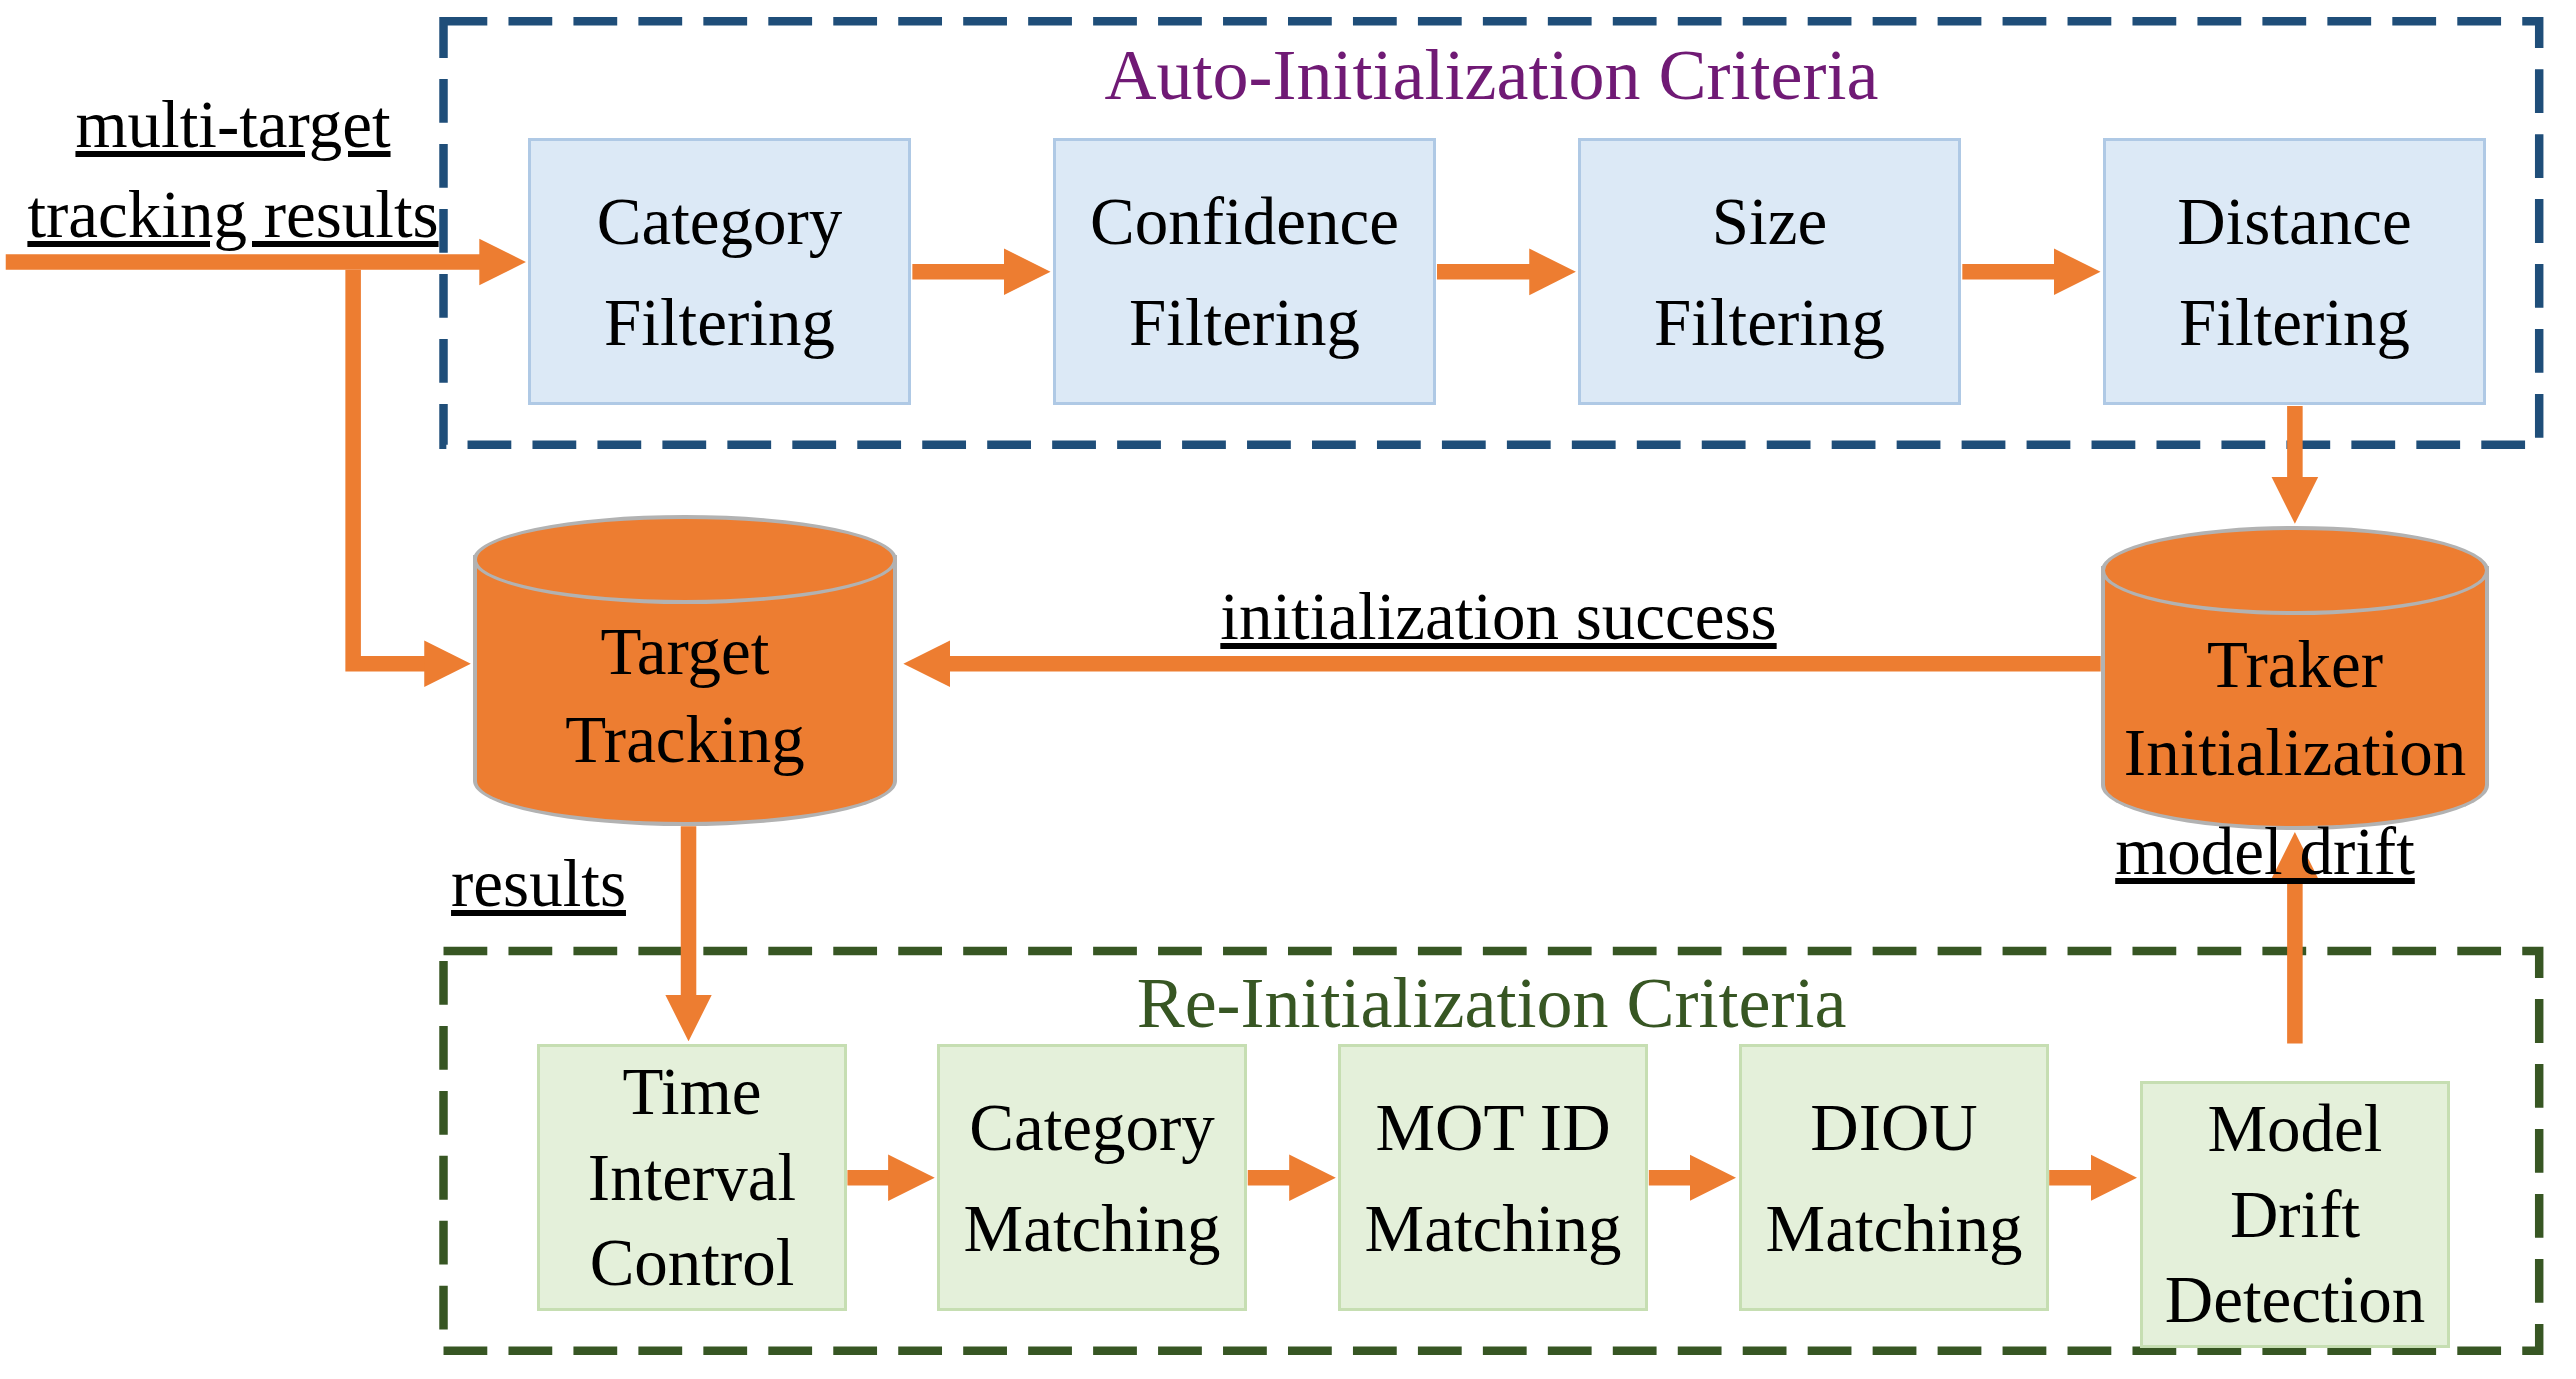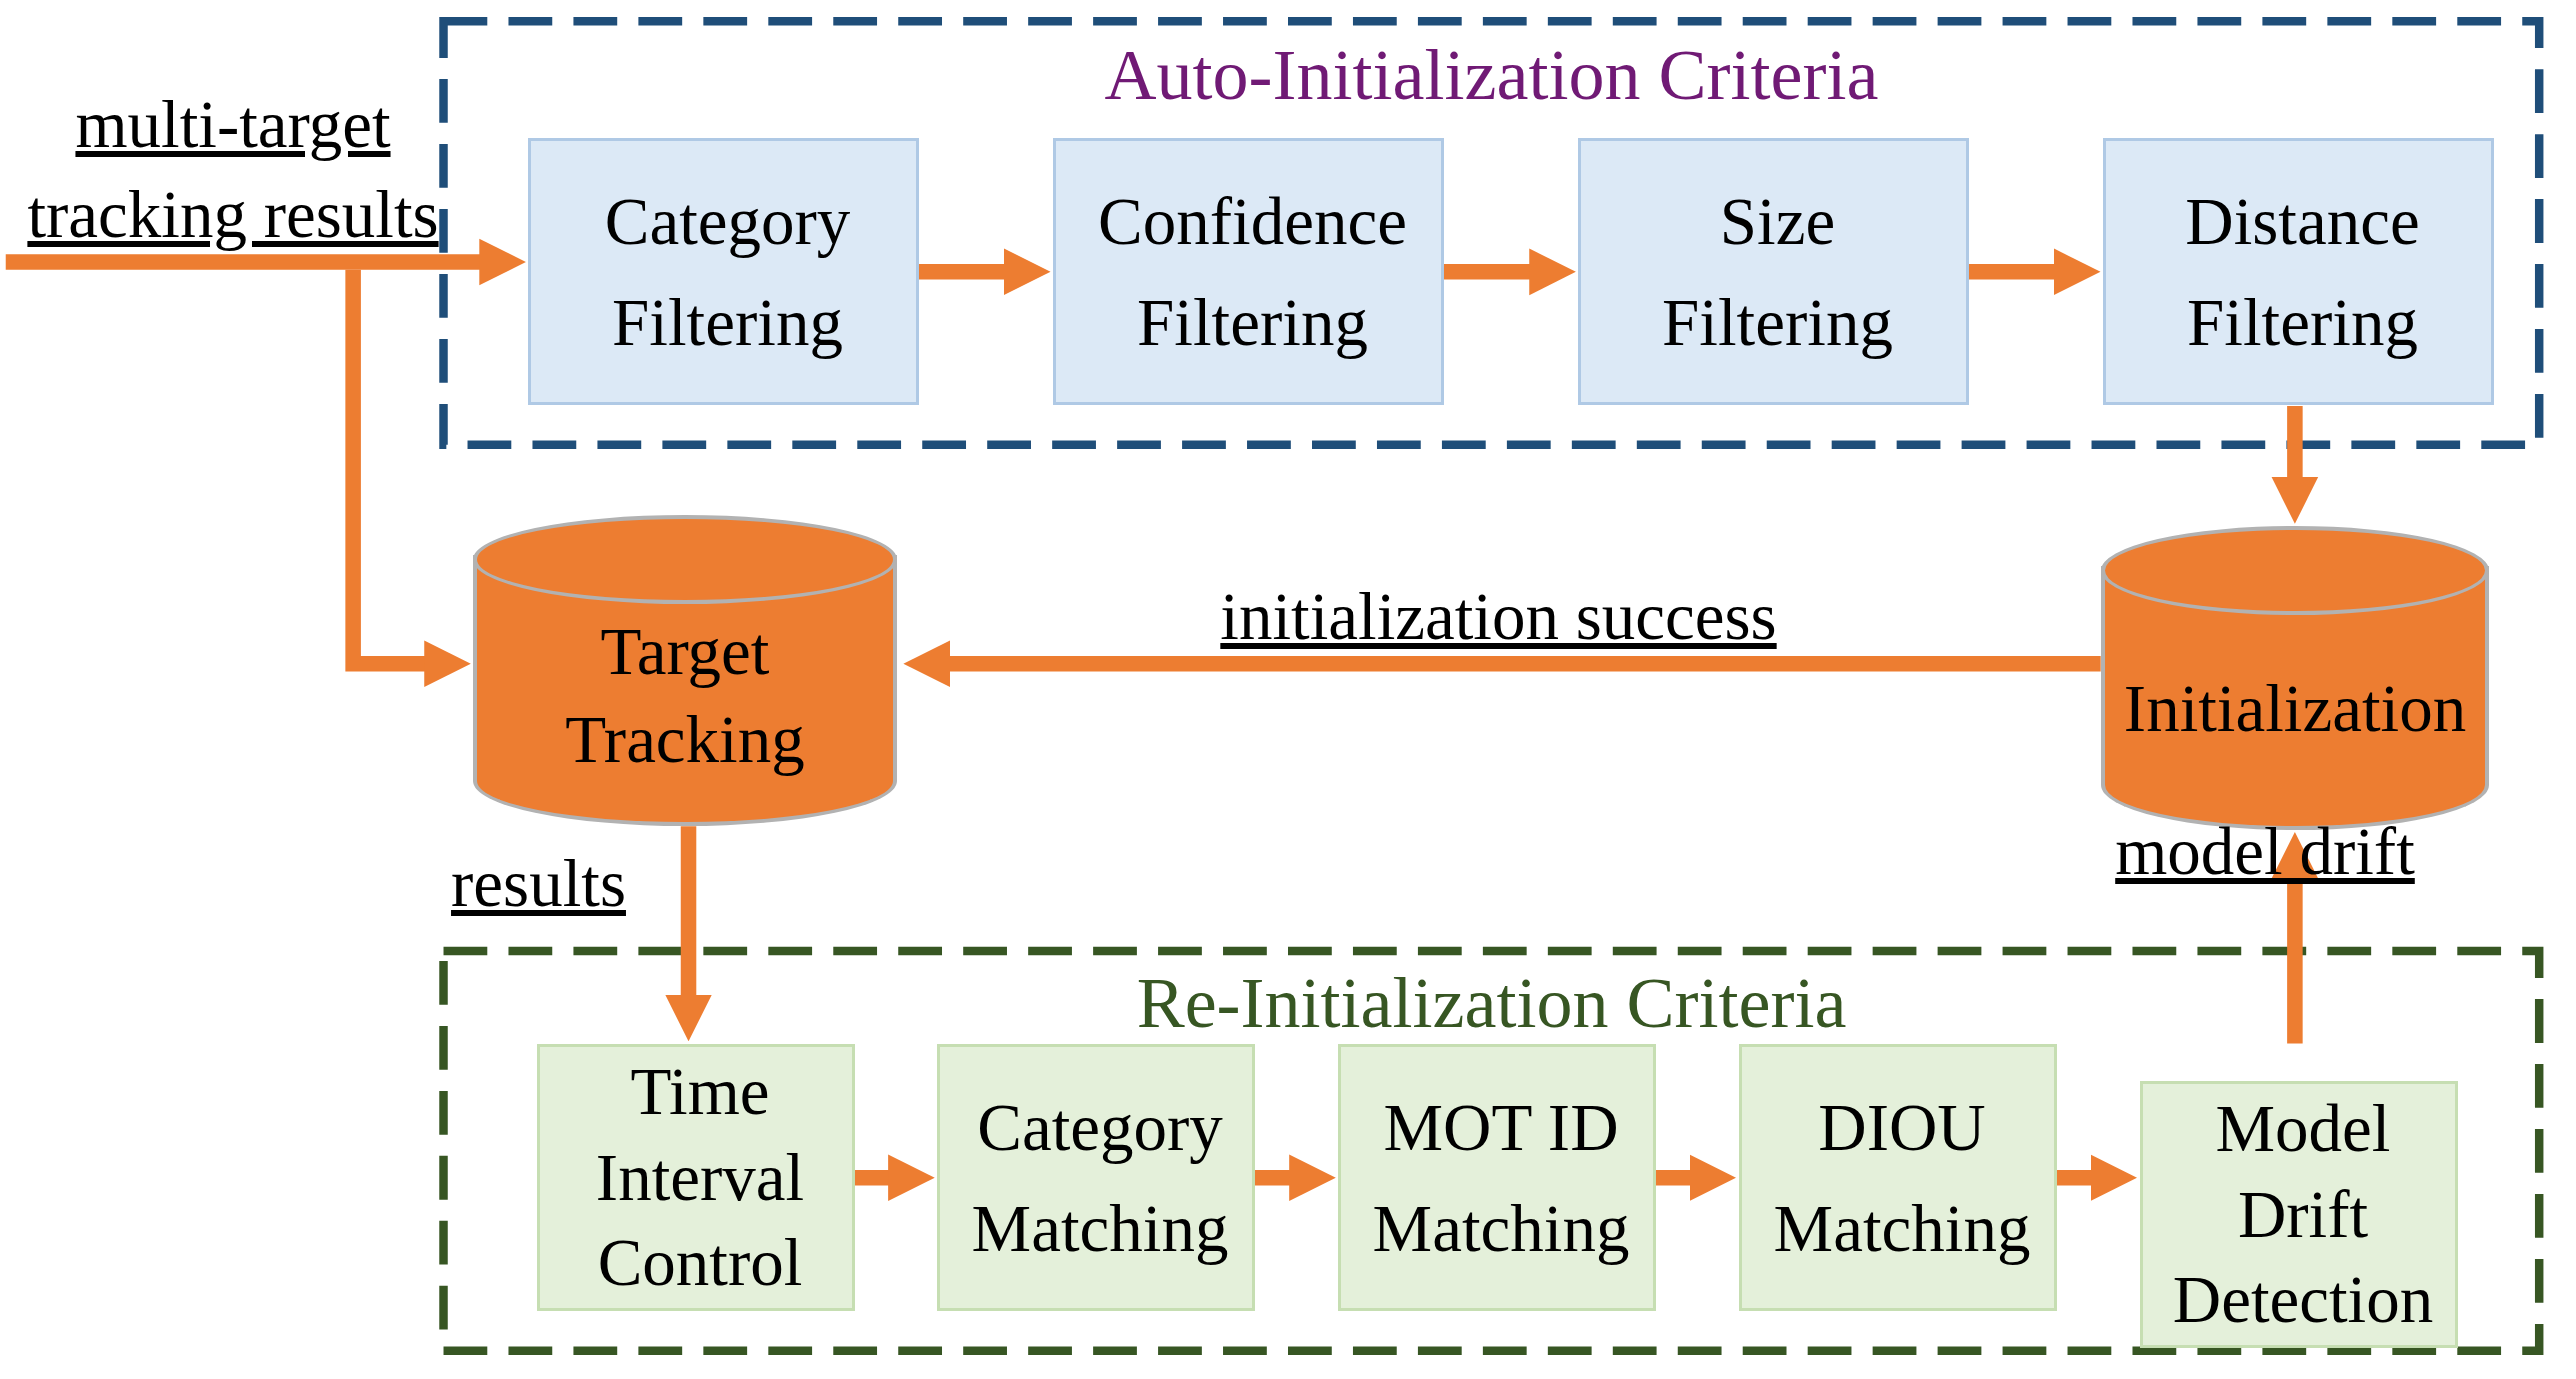--- a/index.html
+++ b/index.html
@@ -6,21 +6,21 @@
   .canvas{
     position:relative;
     width:2576px;height:1379px;
     background:#ffffff;
     font-family:"Liberation Serif", serif;
     color:#000000;
     overflow:hidden;
   }
   .layer{position:absolute;left:0;top:0;width:2576px;height:1379px;}
   svg.connectors{z-index:1;}
-  .node{position:absolute;z-index:2;display:flex;flex-direction:column;align-items:center;justify-content:center;text-align:center;padding-left:8px;}
+  .node{position:absolute;z-index:2;display:flex;flex-direction:column;align-items:center;justify-content:center;text-align:center;}
   .step{font-size:67px;line-height:1.5;}
   .step.blue{background:#DCE9F6;border:3.5px solid #AFC9E5;}
   .step.green{background:#E4F0DA;border:3.5px solid #C6DEB2;}
   .lines3{line-height:1.28;}
   .step span, .cyl-label span, .flow-label span{display:block;}
   .title{position:absolute;z-index:3;text-align:center;font-size:72px;}
   .title.blue{color:#701a75;}
   .title.green{color:#375623;}
   .flow-label{position:absolute;z-index:4;font-size:67px;text-align:center;text-decoration:underline;}
   
@@ -92,20 +92,21 @@
     <div class="cyl-label">
       <span>Target</span>
       <span>Tracking</span>
     </div>
   </div>
 
   <div class="cylinder" style="left:2101px;top:526px;width:388px;height:304px;">
     <div class="cyl-body"></div>
     <div class="cyl-top"></div>
     <div class="cyl-label" style="padding-top:60px;">
+      <span>Traker</span>
       <span>Initialization</span>
     </div>
   </div>
 
   <div class="flow-label" style="left:1075px;top:578px;width:847px;">initialization success</div>
   <div class="flow-label" style="left:406px;top:845px;width:265px;">results</div>
   <div class="flow-label" style="left:2053px;top:813px;width:424px;">model drift</div>
 
   <div class="node step green lines3" style="left:537px;top:1044px;width:304px;height:261px;">
     <span>Time</span>

